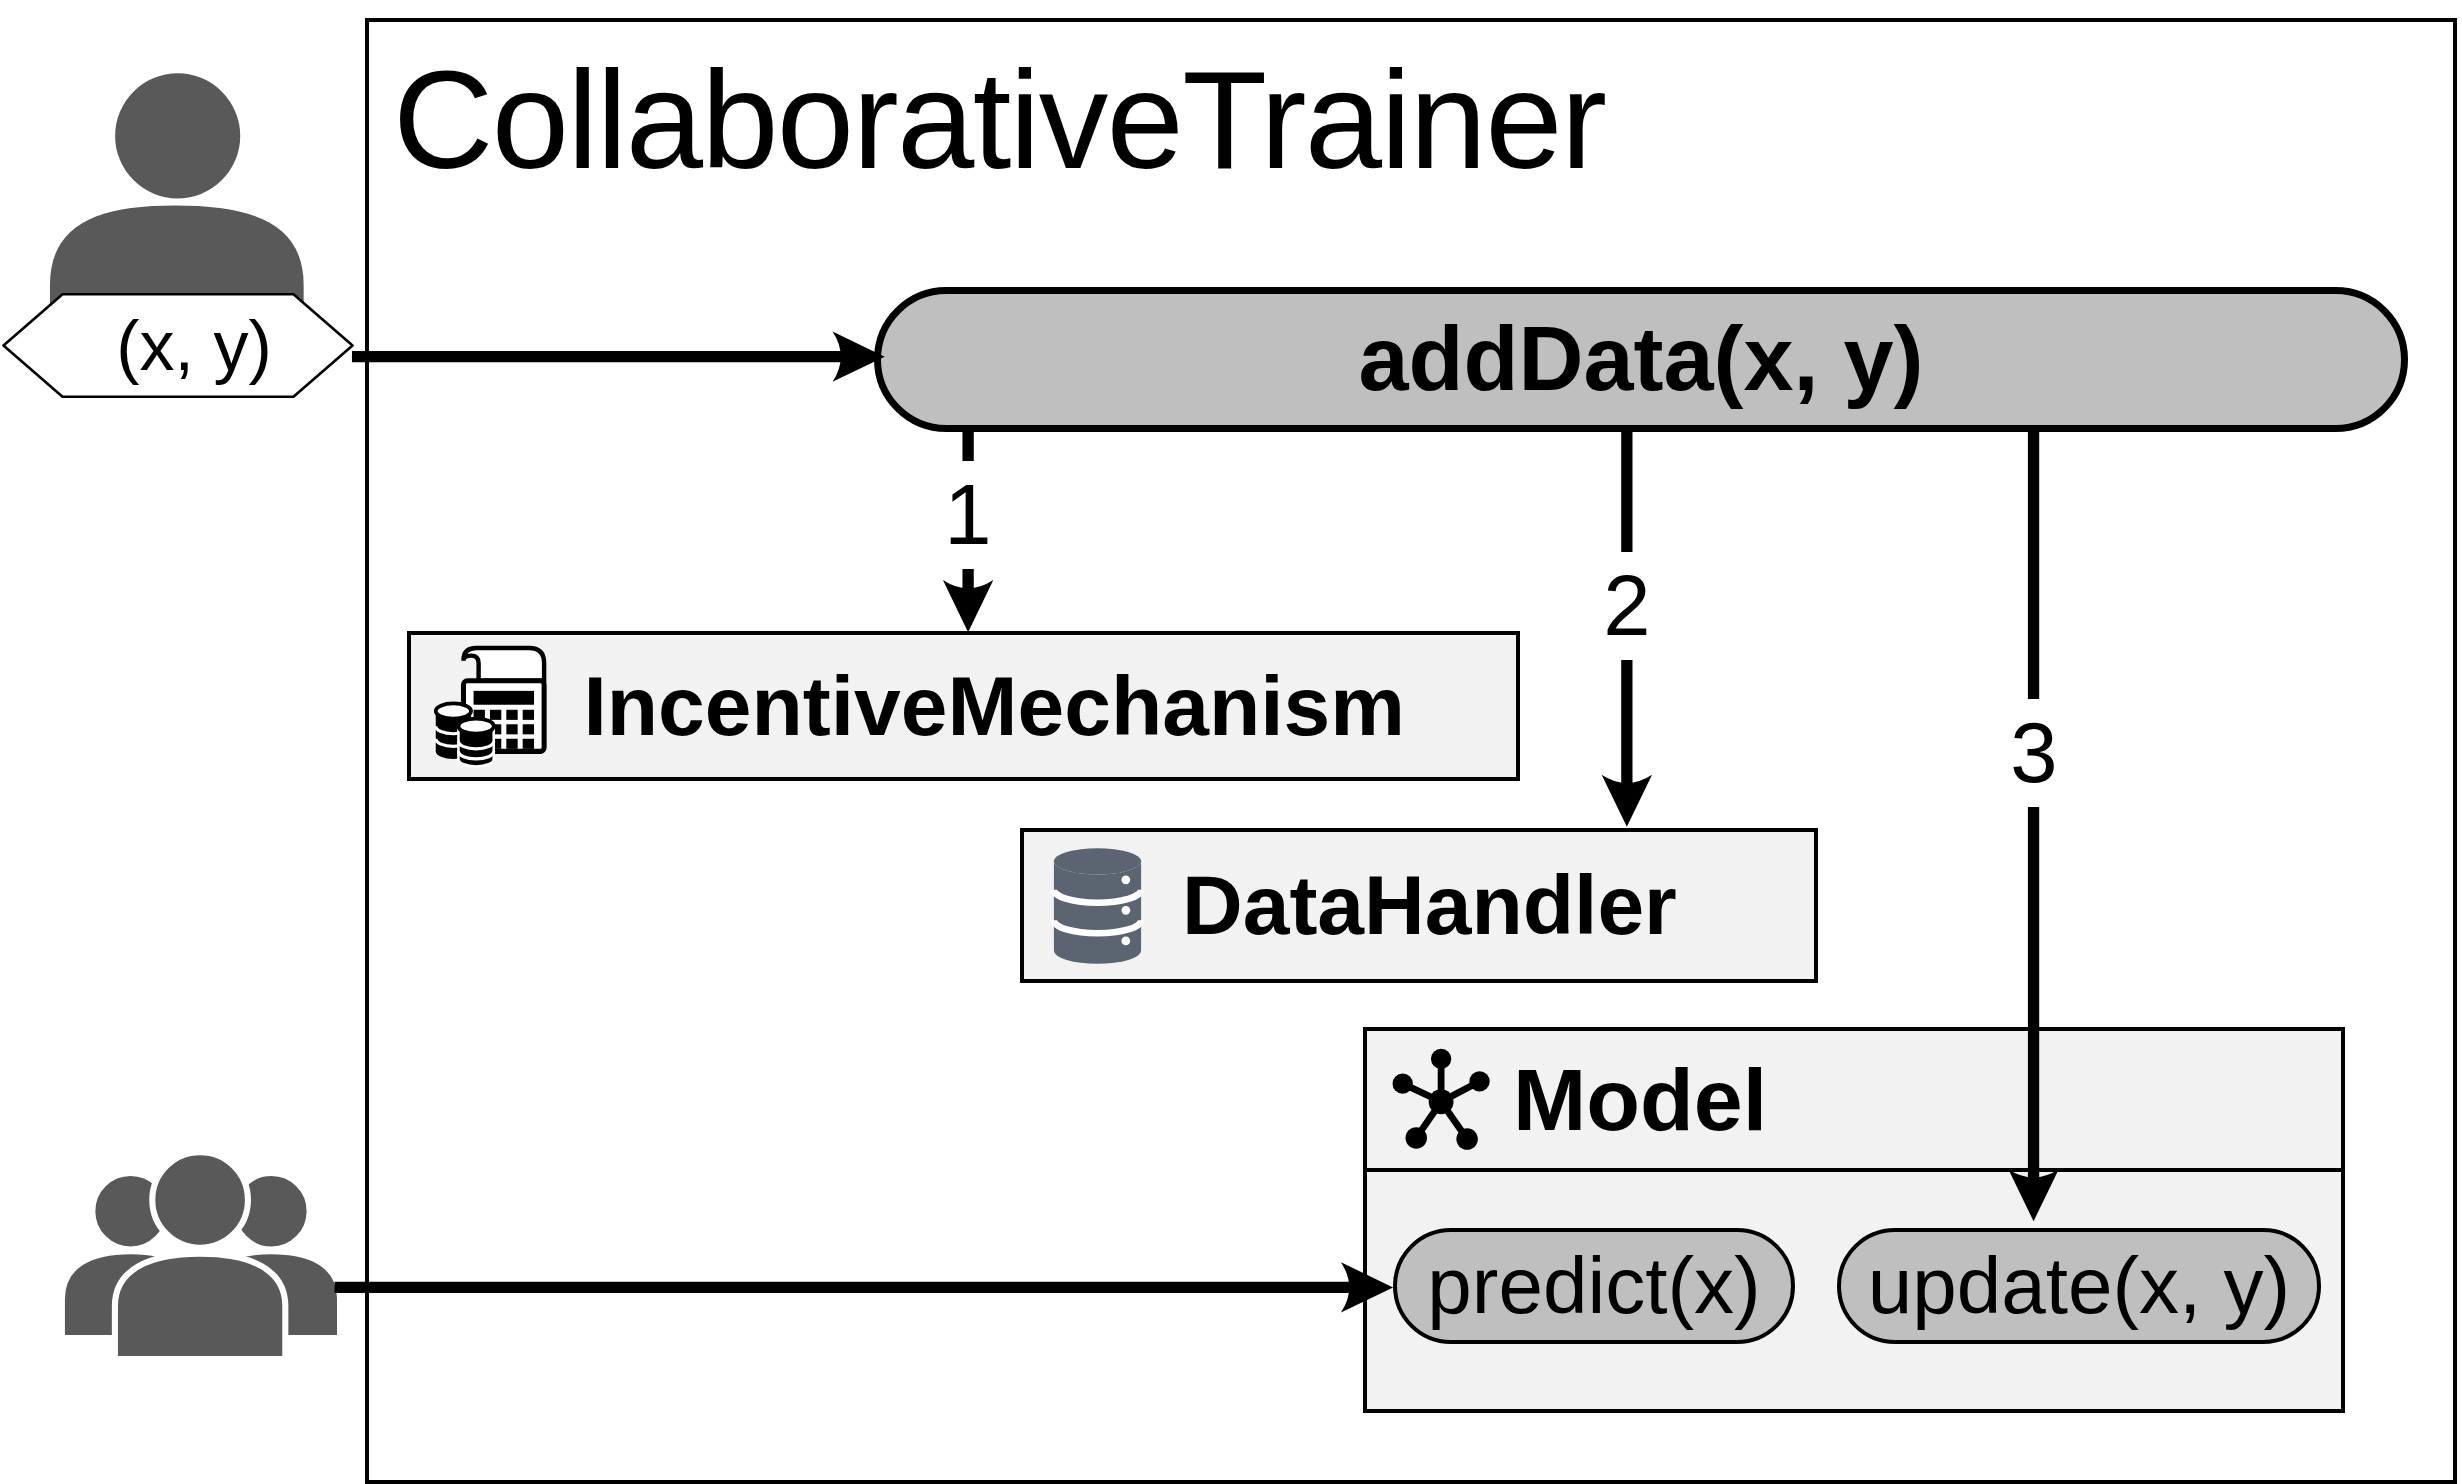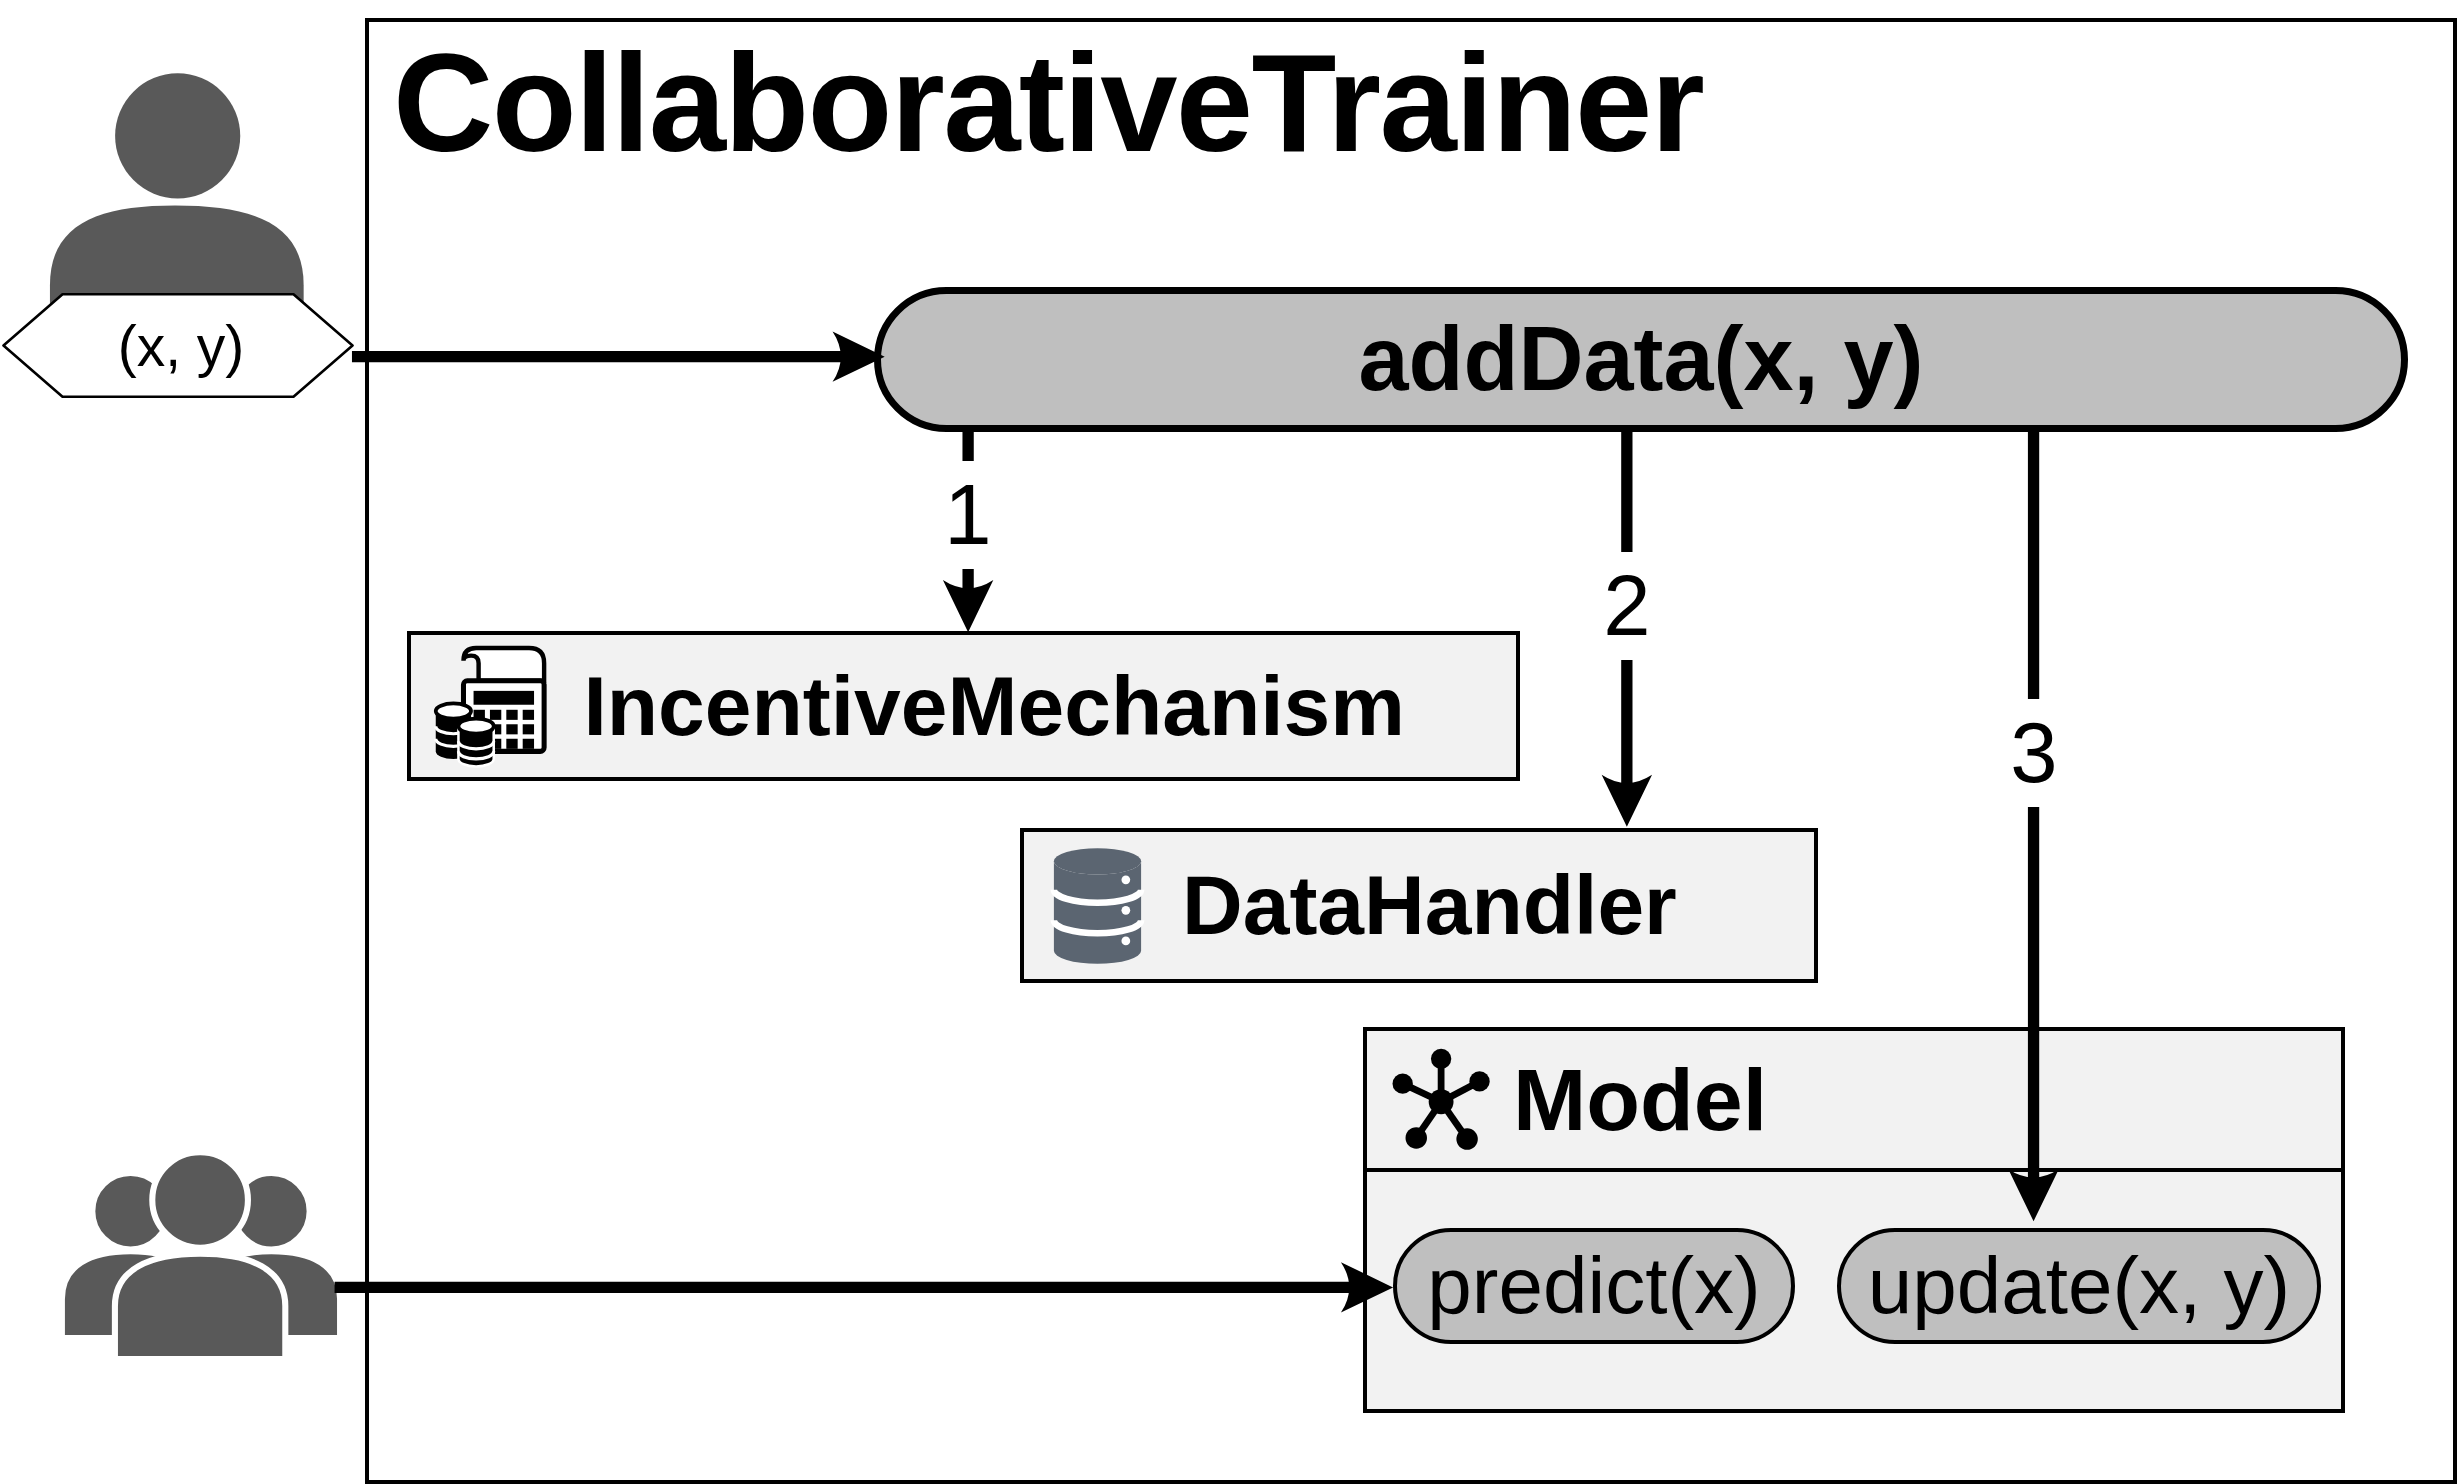--- a/index.html
+++ b/index.html
@@ -2,27 +2,27 @@
 <html style="font-size:14px"><head>
 <meta charset="utf-8">
 <style>
   html,body{margin:0;padding:0;background:#fff;}
   .canvas{position:relative;width:2462px;height:1485px;background:#ffffff;
           font-family:"Liberation Sans",sans-serif;color:#000;overflow:hidden;}
   .abs{position:absolute;}
 
   
   .outer-box{left:365px;top:18px;width:2084px;height:1458px;border:4.3px solid #000;background:#fff;z-index:1;}
-  .title{left:393px;top:23px;font-size:139px;font-weight:bold;letter-spacing:-1.7px;z-index:2;white-space:nowrap;}
+  .title{left:393px;top:40px;font-size:139px;font-weight:normal;letter-spacing:-1.7px;z-index:2;white-space:nowrap;}
 
   
   .actor-svg{left:43px;top:68px;width:265px;height:313px;z-index:3;}
   .hex-wrap{left:0px;top:289px;width:356px;height:113px;z-index:4;}
-  .hex-label{left:3px;top:289px;width:356px;height:113px;z-index:5;display:flex;align-items:center;justify-content:center;
-             font-size:57px;}
+  .hex-label{left:16px;top:289px;width:356px;height:113px;z-index:5;display:flex;align-items:center;justify-content:center;
+             font-size:70px;}
 
   
   .adddata-pill{left:874px;top:287px;width:1534px;height:145px;background:#bfbfbf;border:7px solid #000;
                 border-radius:83px;display:flex;align-items:center;justify-content:center;
                 font-size:90px;font-weight:bold;z-index:2;box-sizing:border-box;}
 
   
   .comp-box{background:#f2f2f2;border:4.3px solid #000;display:flex;align-items:center;box-sizing:border-box;z-index:2;}
   .incentive-box{left:407px;top:631px;width:1113px;height:150px;padding-left:17.4px;gap:16px;}
   .datahandler-box{left:1020px;top:828px;width:798px;height:155px;padding-left:19px;gap:30px;}

